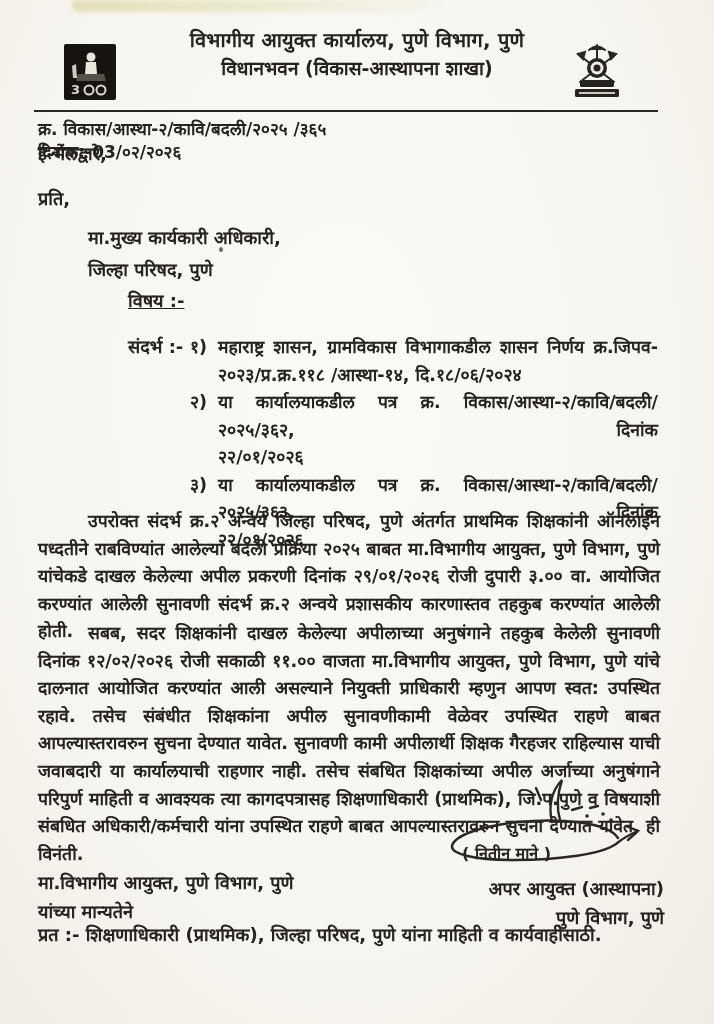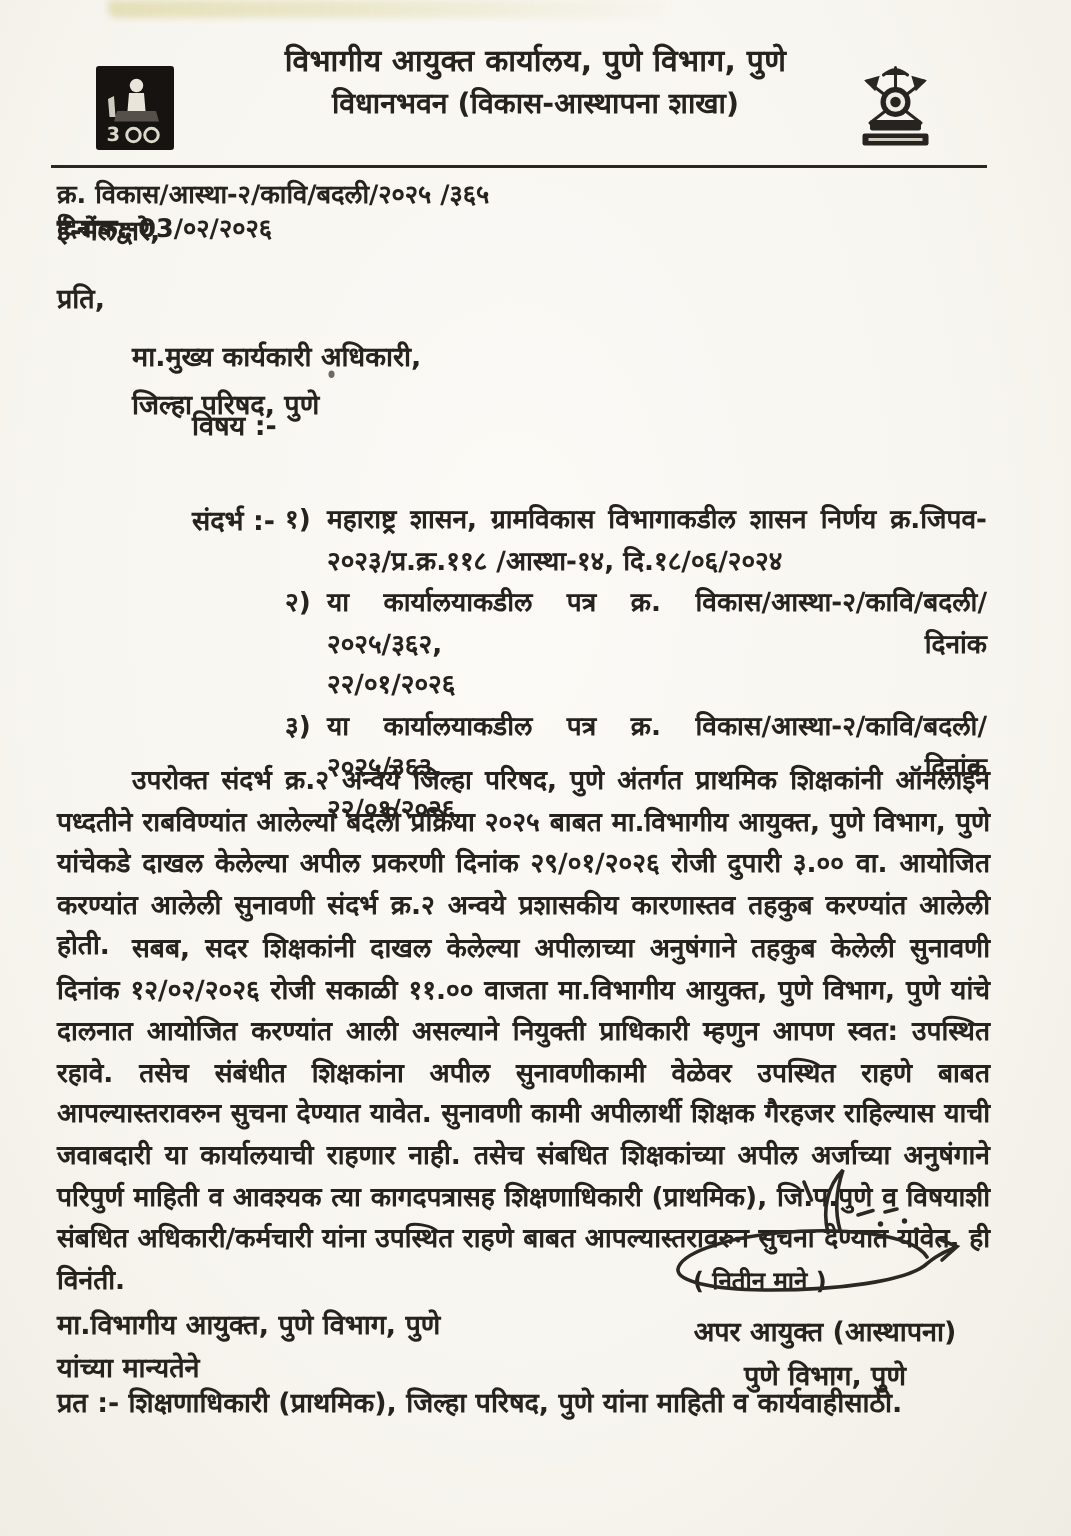--- a/index.html
+++ b/index.html
@@ -25,37 +25,37 @@
   .title2{top:55px;left:0;width:714px;text-align:center;font-size:19px;font-weight:700;}
   .emblem-left{left:64px;top:44px;width:52px;height:56px;}
   .emblem-right{left:568px;top:42px;width:58px;height:58px;}
   .rule{left:34px;top:110px;width:624px;height:2px;background:#2a2722;}
   .refline{left:38px;top:117px;width:620px;display:flex;justify-content:space-between;font-size:17px;font-weight:700;flex-direction:column;}
   .via{left:38px;top:141px;font-size:18px;font-weight:700;}
   .prati{left:38px;top:186px;font-size:18px;font-weight:700;}
   .to1{left:88px;top:225px;font-size:18px;font-weight:700;}
   .to2{left:88px;top:257px;font-size:18px;font-weight:700;}
   .speck{left:219px;top:247px;width:4px;height:5px;background:#4a453e;border-radius:50%;opacity:.8;}
-  .subject-label{left:128px;top:271px;font-size:18px;font-weight:700;}
+  .subject-label{left:128px;top:288px;font-size:18px;font-weight:700;text-decoration:underline;}
   .subject-text{left:190px;top:271px;width:468px;font-size:17.5px;line-height:28px;text-align:justify;font-weight:600;}
   .ref-label{left:128px;top:334px;font-size:18px;font-weight:700;}
   .ref-items{left:190px;top:334px;width:468px;font-size:17.5px;line-height:27.5px;font-weight:600;}
   .ref-item{display:flex;margin-bottom:0;}
   .ref-num{width:28px;flex:none;}
   .ref-lines{flex:1;}
   .ref-line1{text-align:justify;text-align-last:justify;}
   .body-par{left:38px;top:0;width:622px;font-size:17.6px;line-height:27.6px;text-align:justify;text-indent:50px;font-weight:600;}
   .p1{top:508px;}
   .p2{top:620px;}
   .sig-zone{left:440px;top:776px;width:205px;height:104px;}
   .sig-name{position:absolute;left:22px;top:66px;width:170px;font-size:16px;font-weight:700;white-space:nowrap;}
   .sig-svg{position:absolute;left:0;top:0;}
   .sig-left1{left:38px;top:870px;font-size:18px;font-weight:700;}
   .sig-left2{left:38px;top:899px;font-size:18px;font-weight:700;}
-  .sig-right{left:448px;top:874px;width:204px;text-align:center;font-size:18px;font-weight:700;line-height:29px;}
+  .sig-right{left:460px;top:874px;width:204px;text-align:right;font-size:18px;font-weight:700;line-height:29px;}
   .copy-line{left:38px;top:922px;font-size:18px;font-weight:700;}
 </style>
 </head>
 <body>
 
 <div class="page">
 
   <div class="abs smudge"></div>
 
   <div class="abs title1">विभागीय आयुक्त कार्यालय, पुणे विभाग, पुणे</div>

